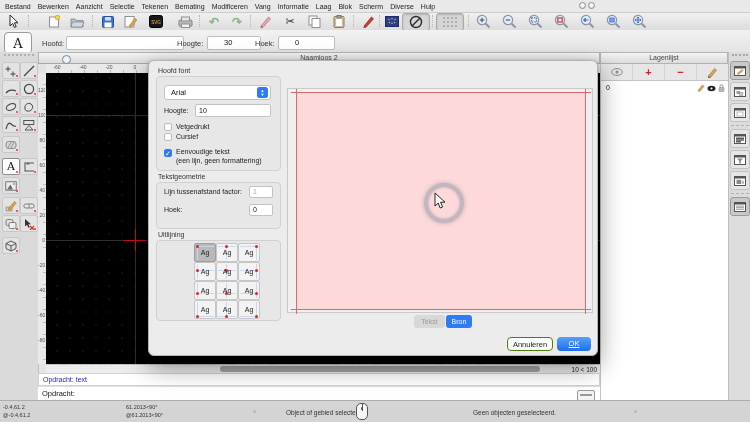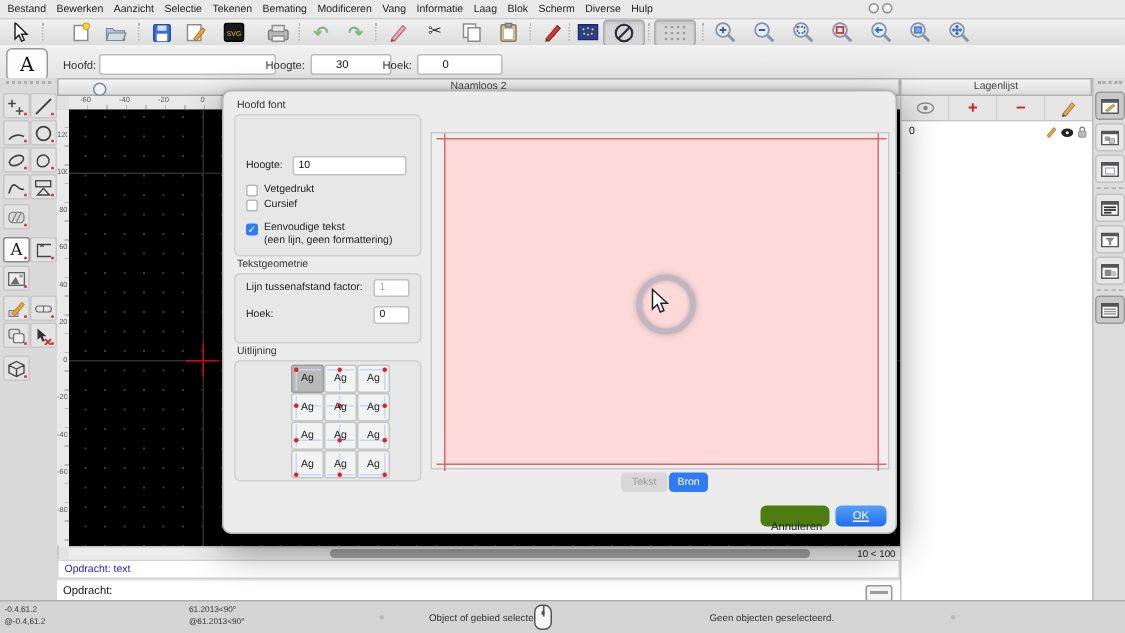--- a/index.html
+++ b/index.html
@@ -128,21 +128,21 @@
   .preview{position:absolute;left:138px;top:27px;width:306px;height:225px;background:#f0eeee;border:1px solid #c9c9c9;box-sizing:border-box;}
   .pinkrect{position:absolute;left:8px;top:3px;width:290px;height:218px;background:#fdd9d9;}
   .redline{position:absolute;background:#d96a6a;}
   .ring{position:absolute;left:136px;top:94px;width:32px;height:32px;border-radius:50%;border:4px solid rgba(148,153,170,.55);
         box-shadow:0 0 4px rgba(120,126,148,.5),inset 0 0 3px rgba(120,126,148,.5);}
   
   .seg{position:absolute;height:13px;font-size:7px;line-height:13px;text-align:center;border-radius:3px;}
   .seg.off{background:#d8d8d8;color:#9b9b9b;}
   .seg.on{background:#2f7bf5;color:#fff;}
   .dbtn{position:absolute;height:14px;border-radius:4px;font-size:7.5px;line-height:14px;text-align:center;box-sizing:border-box;}
-  .dbtn.plain{background:#fff;border:7px solid #4d7c0f;color:#222;}
+  .dbtn.plain{background:#fff;border:1px solid #4d7c0f;color:#222;}
   .dbtn.primary{background:linear-gradient(#55a1f7,#1f6ef0);color:#fff;text-decoration:underline;}
   .cursor-wrap{position:absolute;left:434px;top:192px;z-index:50;}
 </style>
 </head>
 <body>
 
 <div class="screen">
 
   <div class="menubar">
     <span>Bestand</span>
@@ -595,20 +595,27 @@
     <div class="sdot" style="left:253px"></div>
     <span class="hint" style="left:286px">Object of gebied selecteren</span>
     <div class="mouse-icon"></div>
     <span class="hint" style="left:473px">Geen objecten geselecteerd.</span>
     <div class="sdot" style="left:634px"></div>
   </div>
 
   <div class="dialog">
     <span class="grouplabel" style="left:9px;top:6px">Hoofd font</span>
     <div class="groupbox" style="left:7px;top:15px;width:123px;height:93px"></div>
+    <div class="combo">
+      <span>Arial</span>
+      <div class="stepper">
+          <span>▲</span>
+          <span>▼</span>
+        </div>
+    </div>
     <span class="dlabel" style="left:15px;top:46px">Hoogte:</span>
     <div class="dinput" style="left:46px;top:43px;width:76px;height:13px;line-height:11px">10</div>
     <div class="cb" style="left:15px;top:62px"></div>
     <span class="dlabel" style="left:27px;top:62px">Vetgedrukt</span>
     <div class="cb" style="left:15px;top:72px"></div>
     <span class="dlabel" style="left:27px;top:72px">Cursief</span>
     <div class="cb checked" style="left:15px;top:88px">✓</div>
     <span class="dlabel" style="left:27px;top:87px">Eenvoudige tekst</span>
     <span class="dlabel" style="left:27px;top:96px">(een lijn, geen formattering)</span>
 

